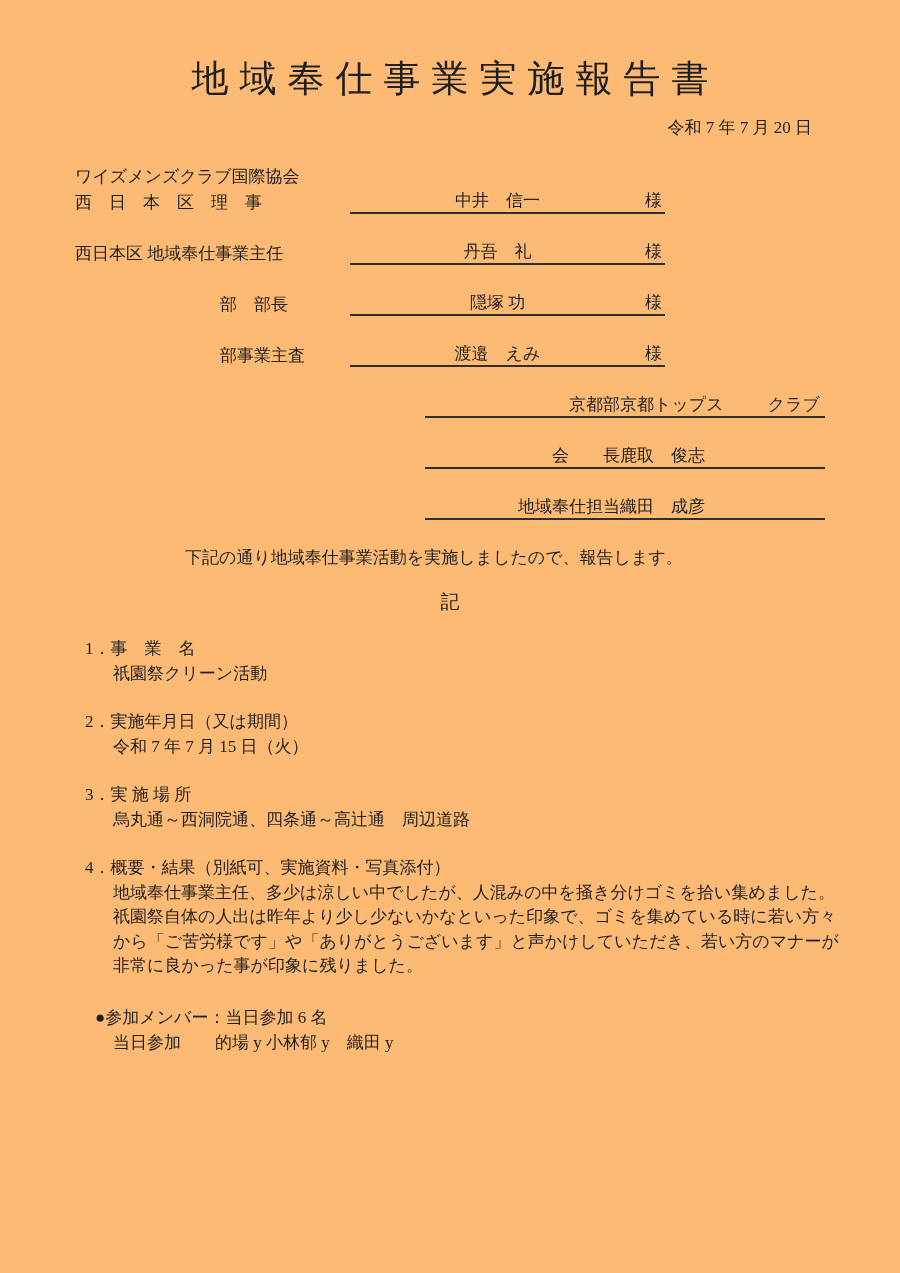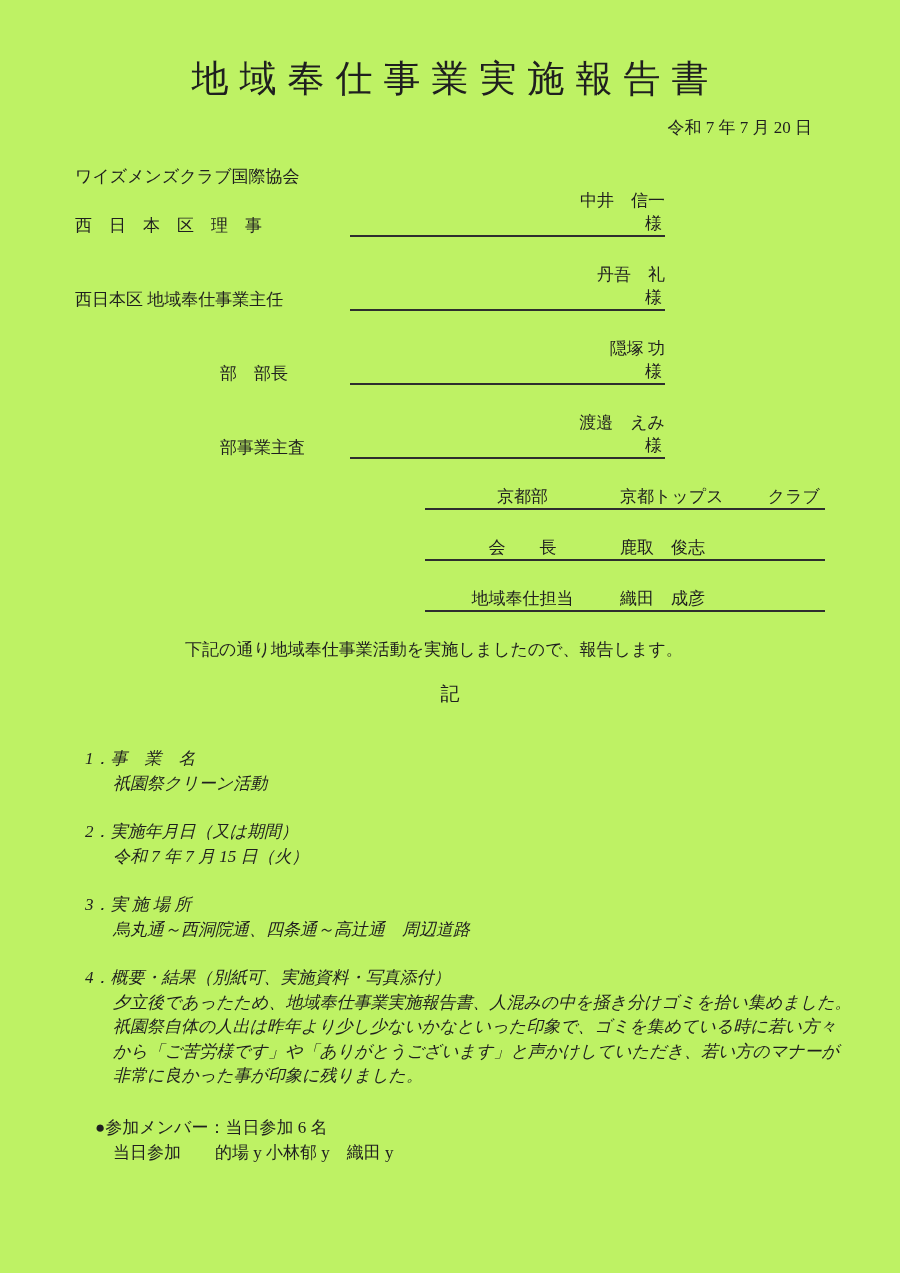--- a/index.html
+++ b/index.html
@@ -2,51 +2,51 @@
 <html lang="ja"><head>
 <meta charset="utf-8">
 <style>
   * { margin:0; padding:0; box-sizing:border-box; }
   html,body { background:#ffffff; }
   body {
     width:900px; height:1273px;
     font-family:"Liberation Serif","DejaVu Serif",serif;
     color:#1f1f1f; font-size:17px; line-height:24px;
   }
-  .page { position:relative; width:900px; height:1273px; padding:57px 75px 0 75px; overflow:hidden; background:#bef264; }
+  .page { position:relative; width:900px; height:1273px; padding:57px 75px 0 75px; overflow:hidden; background:#fdba74; }
 
   .title {
     text-align:center; font-size:37px; line-height:44px;
     font-weight:400; letter-spacing:11px; text-indent:11px; white-space:nowrap;
   }
   .date-line { margin-top:15px; text-align:right; padding-right:13px; }
   .org-line  { margin-top:25px; }
 
   .recipient-block { }
   .sig-row { display:flex; align-items:flex-end; margin-bottom:26px; line-height:23px; }
   .recipient-label { width:275px; white-space:pre; }
   .recipient-label.indented { padding-left:145px; }
   .field {
     display:flex; align-items:flex-end;
     border-bottom:2px solid #2e2e2e; line-height:23px;
   }
-  .recipient-field { width:315px;flex-direction:column; }
+  .recipient-field { width:315px; }
   .name-center { flex:1; text-align:center; white-space:pre; }
   .honorific { padding-right:3px; }
 
   .sender-block { padding-left:350px; }
   .sender-field { width:420px; }
-  .sender-label { width:195px; text-align:center; white-space:pre; }
+  .sender-label { width:195px; text-align:right; white-space:pre; }
   .sender-name { white-space:pre; }
   .sender-suffix { margin-left:auto; padding-right:5px; white-space:pre; }
 
   .intro { padding-left:110px; }
   .ki-heading { margin-top:19px; text-align:center; font-size:19px; line-height:26px; letter-spacing:8px; text-indent:8px; }
 
-  .items { margin-top:40px;font-style:italic; }
+  .items { margin-top:22px; }
   .item { margin-bottom:24px; }
   .item-head { padding-left:10px; line-height:24.5px; white-space:pre; }
   .item-num { display:inline; }
   .item-heading { display:inline; }
   .item-body { margin-left:38px; width:740px; line-height:24.5px; }
   .item-body p { margin:0; }
 
   .participants { margin-top:26px; line-height:25px; }
   .participants-summary { padding-left:20px; white-space:pre; }
   .participants-detail { padding-left:38px; white-space:pre; }
@@ -150,21 +150,21 @@
     <div class="item">
       <div class="item-head"><span class="item-num">3．</span><span class="item-heading">実 施 場 所</span></div>
       <div class="item-body">
         <p>烏丸通～西洞院通、四条通～高辻通　周辺道路</p>
       </div>
     </div>
 
     <div class="item">
       <div class="item-head"><span class="item-num">4．</span><span class="item-heading">概要・結果（別紙可、実施資料・写真添付）</span></div>
       <div class="item-body">
-        <p>夕立後であったため、地域奉仕事業実施報告書、人混みの中を掻き分けゴミを拾い集めました。</p>
+        <p>地域奉仕事業主任、多少は涼しい中でしたが、人混みの中を掻き分けゴミを拾い集めました。</p>
         <p>祇園祭自体の人出は昨年より少し少ないかなといった印象で、ゴミを集めている時に若い方々から「ご苦労様です」や「ありがとうございます」と声かけしていただき、若い方のマナーが非常に良かった事が印象に残りました。</p>
       </div>
     </div>
 
   </div>
 
   <div class="participants">
     <div class="participants-summary"><span class="bullet">●</span><span>参加メンバー：当日参加 6 名</span></div>
     <div class="participants-detail">当日参加　　的場 y 小林郁 y　織田 y</div>
   </div>

